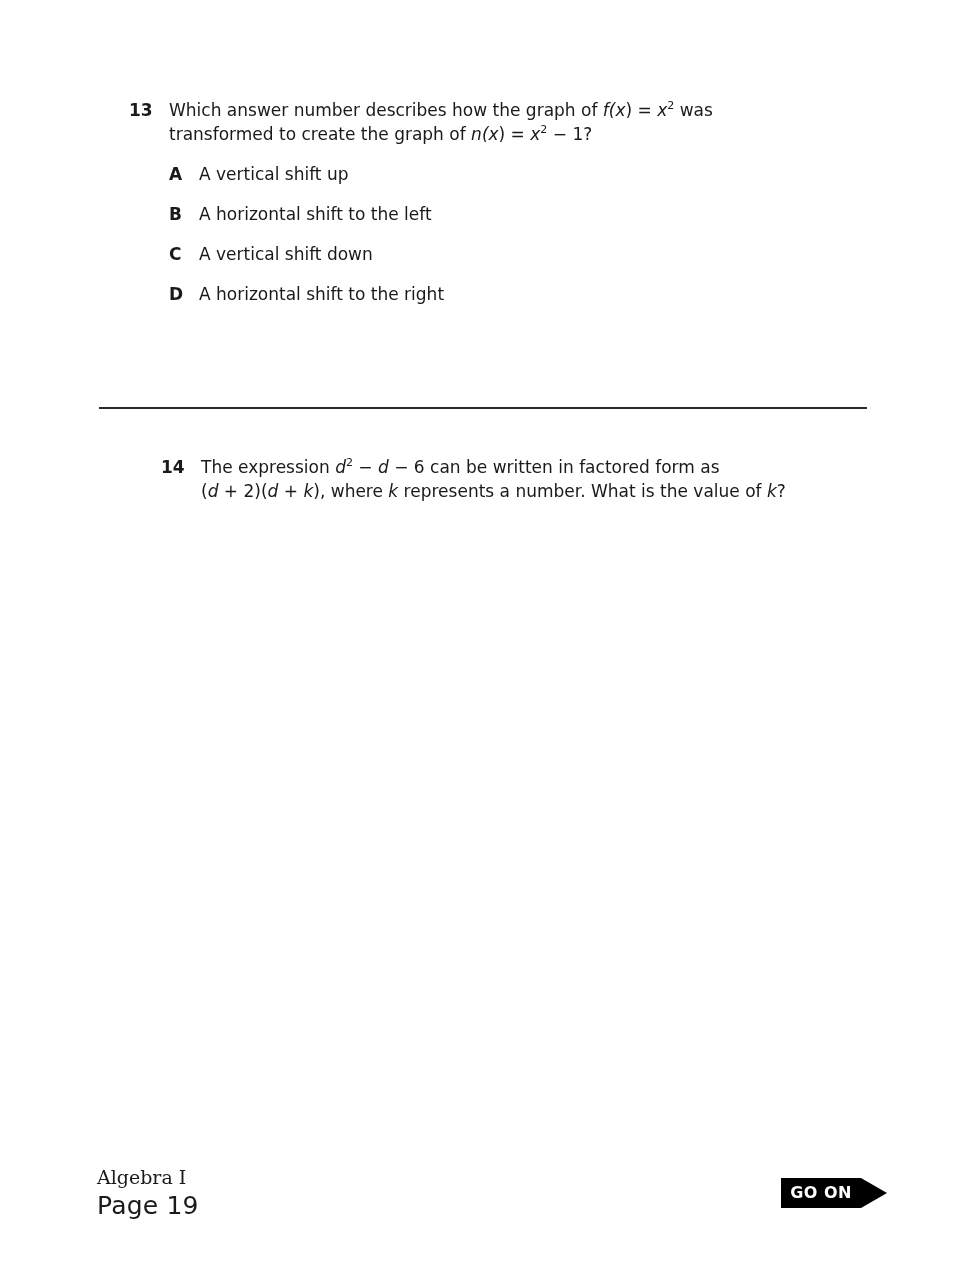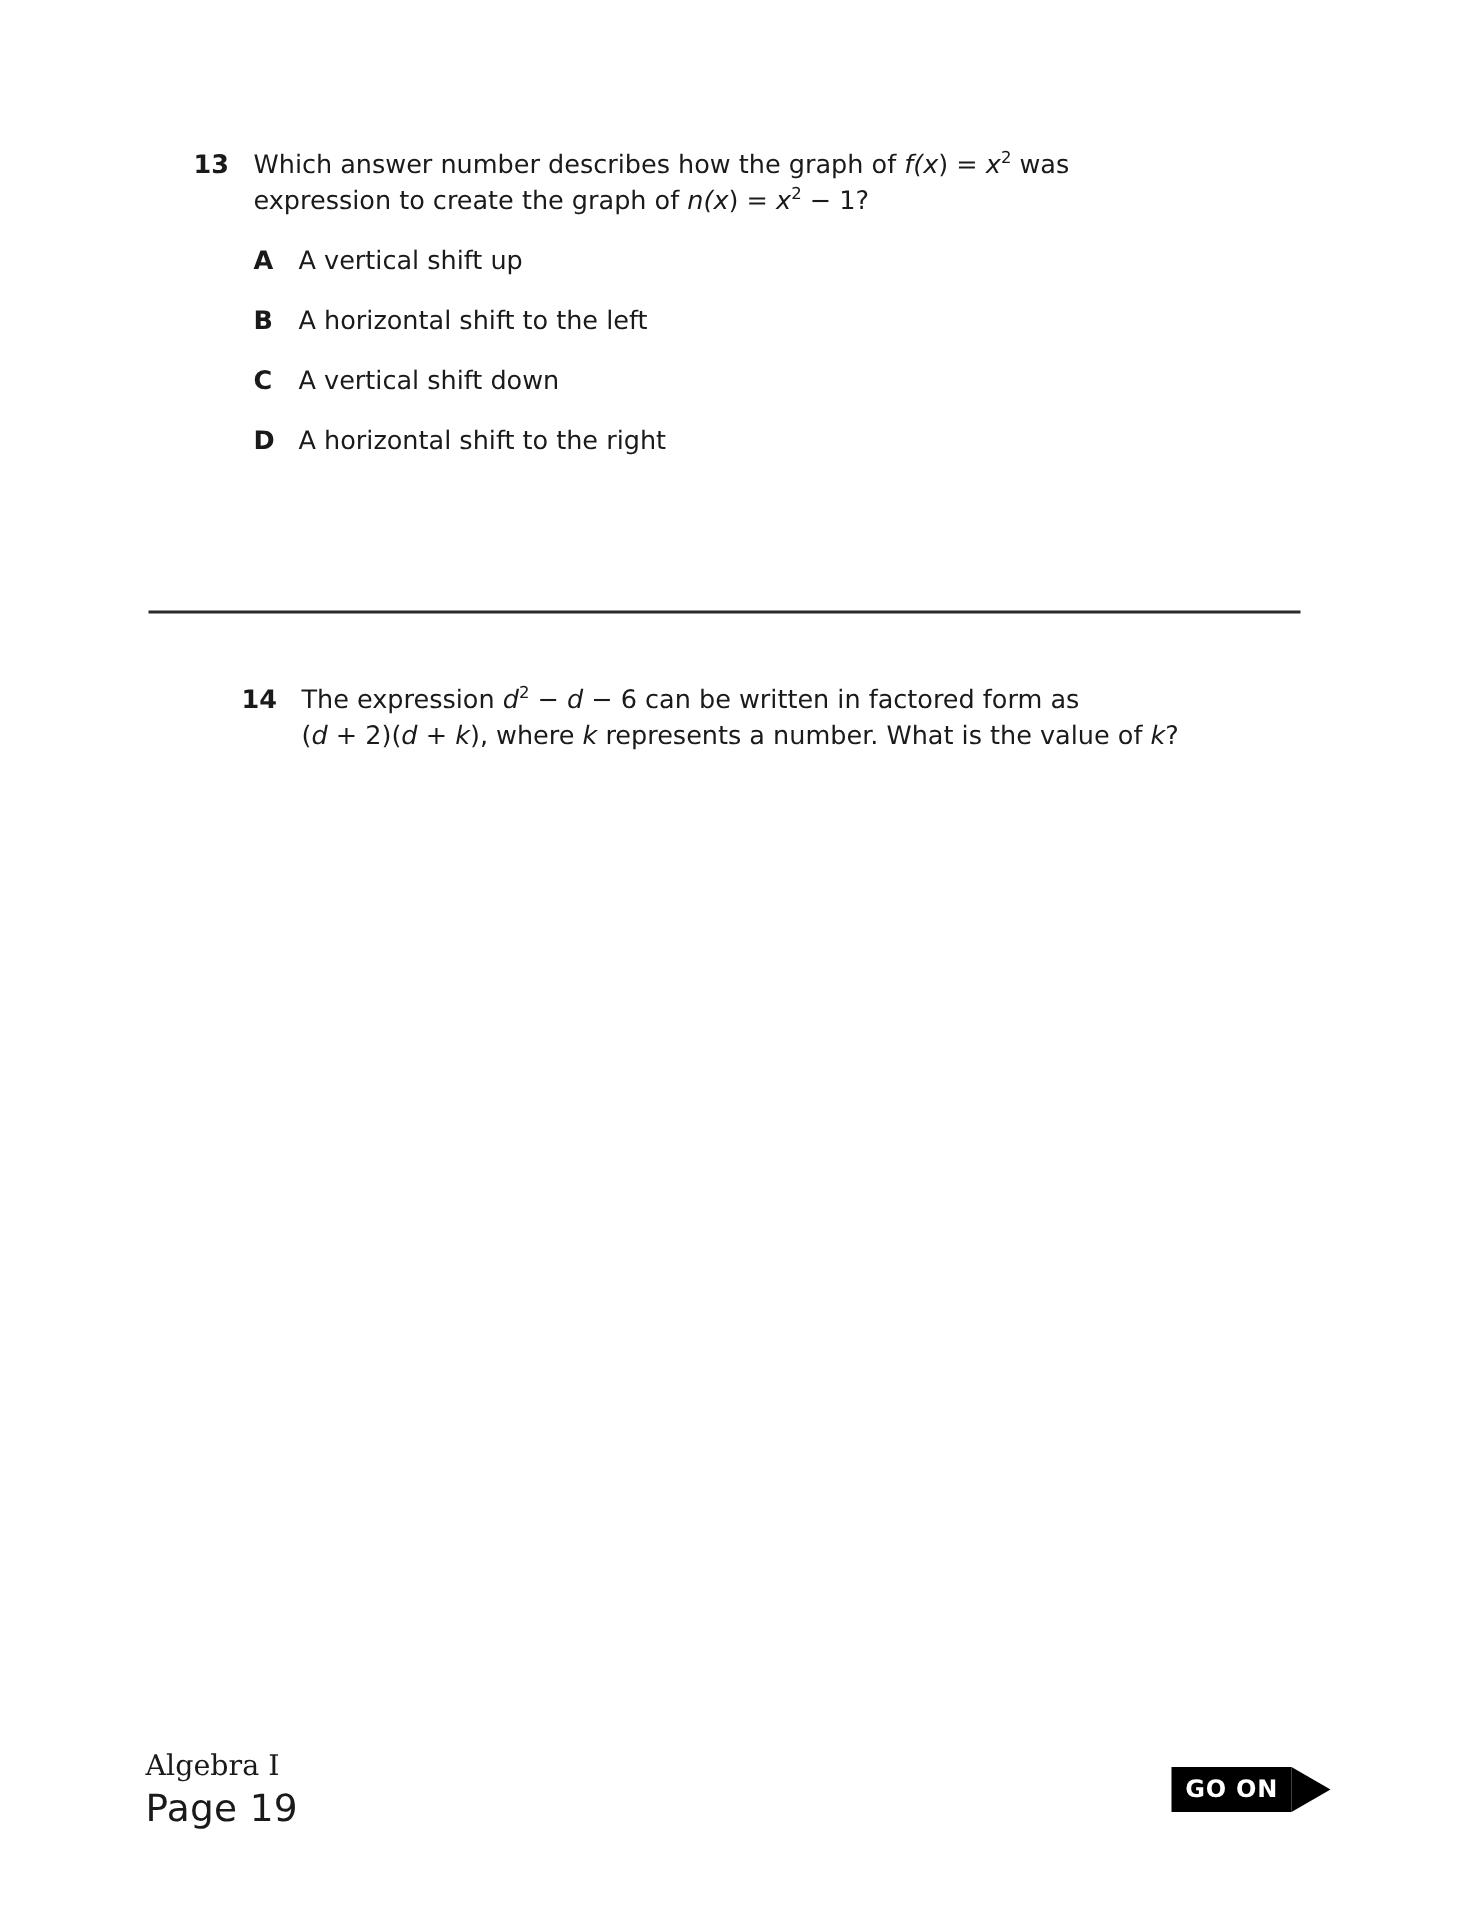--- a/index.html
+++ b/index.html
@@ -148,21 +148,21 @@
 </head>
 <body>
 
 <div class="page">
 
   <div class="question" style="top: 98px;">
     <div class="q-number">13</div>
     <div class="q-body">
       <span class="q-stem">
         <span>Which answer number describes how the graph of </span><i>f</i><i>(x</i><span>) = </span><i>x</i><sup>2</sup><span> was</span><br>
-        <span>expression to create the graph of </span><i>n</i><i>(x</i><span>) = </span><i>x</i><sup>2</sup><span> − 1?</span>
+        <span>transformed to create the graph of </span><i>n</i><i>(x</i><span>) = </span><i>x</i><sup>2</sup><span> − 1?</span>
       </span>
     </div>
 
     <div class="choices">
       <div class="choice">
         <span class="choice-letter">A</span>
         <span class="choice-text">A vertical shift up</span>
       </div>
       <div class="choice">
         <span class="choice-letter">B</span>

